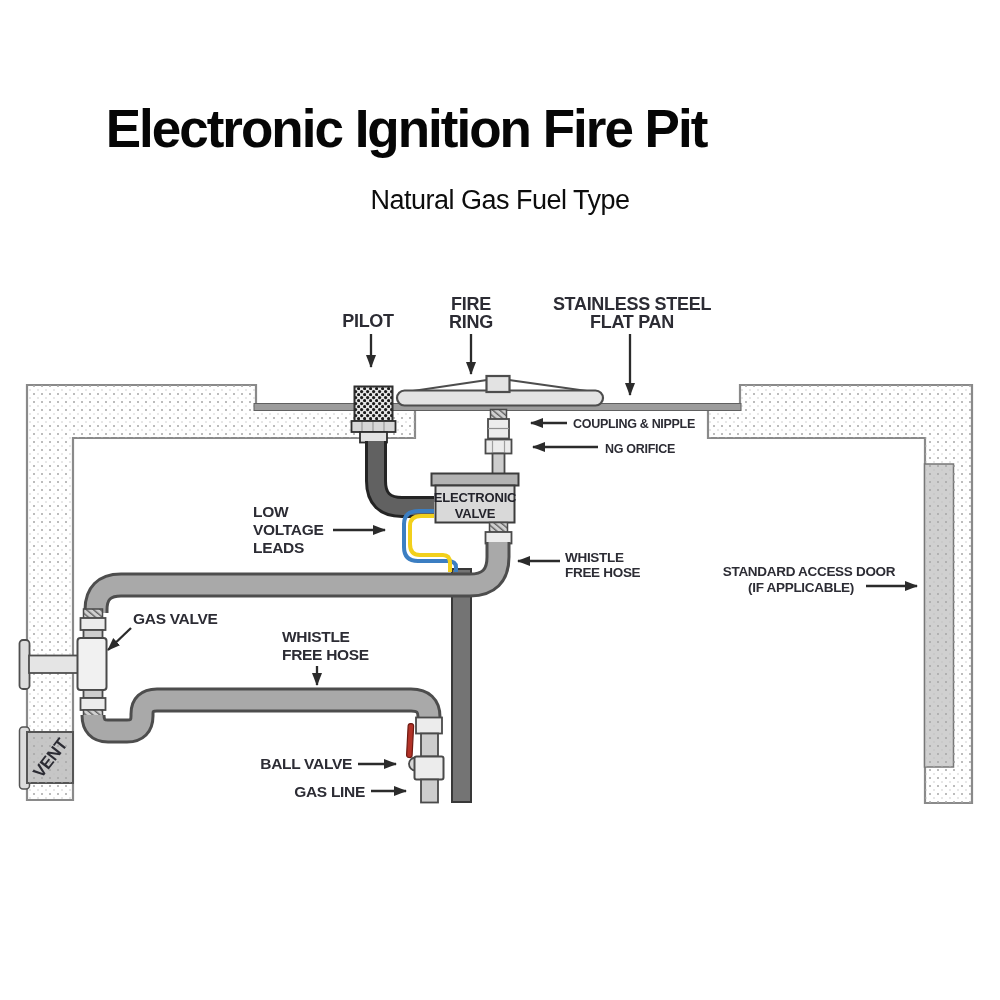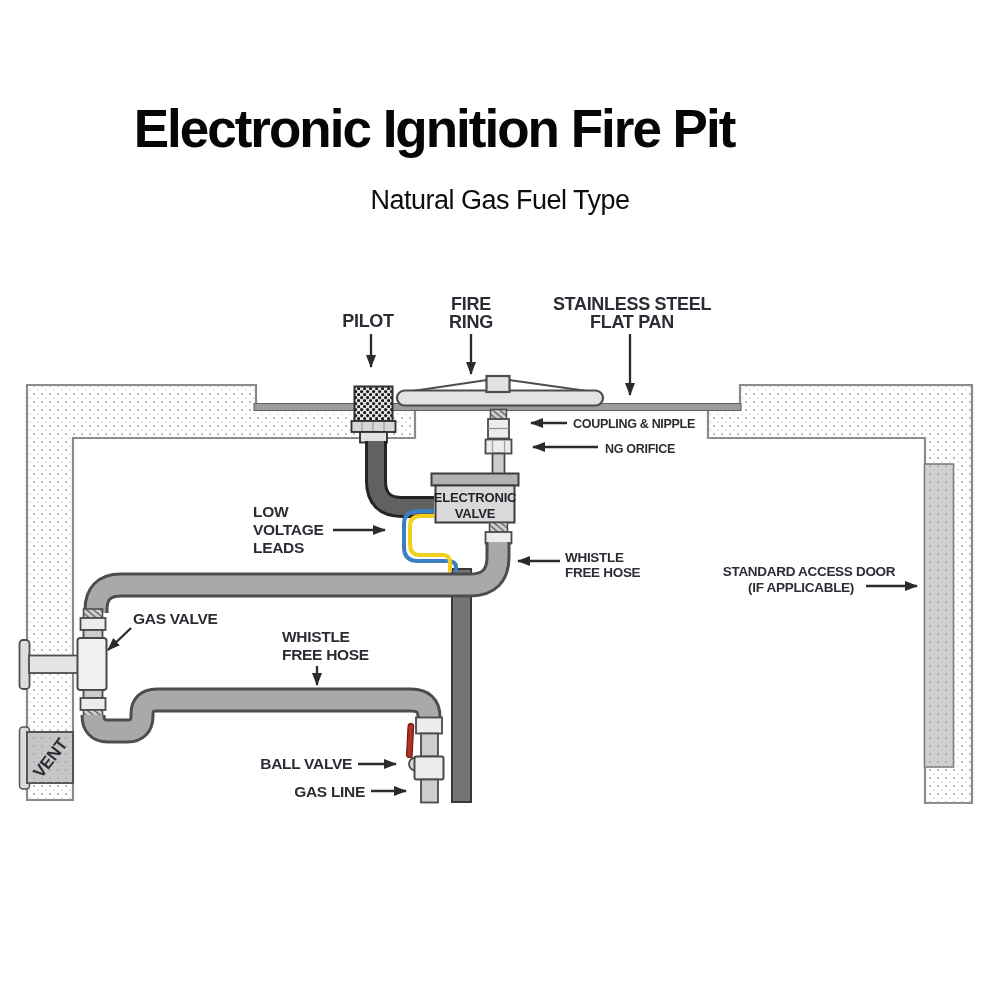--- a/index.html
+++ b/index.html
@@ -4,21 +4,21 @@
 <style>
   :root{
     --hose-gray:#a9a9a9; --hose-outline:#4d4d4d; --conduit-gray:#747474;
     --pilot-hose-dark:#616161; --wire-blue:#3b7ec2; --wire-yellow:#f2d01c;
     --valve-lever-red:#b23227; --label-text:#2c2c34; --arrow:#2b2b2b; --wall-outline:#8a8a8a;
   }
   html,body{margin:0;padding:0;background:#fff;}
   #stage{position:relative;width:1000px;height:1000px;background:#fff;overflow:hidden;
          font-family:"Liberation Sans",sans-serif;}
   .title{position:absolute;top:100px;left:0;width:812px;text-align:center;
-         font-size:53px;font-weight:bold;letter-spacing:-2px;color:#060606;line-height:1.1;padding-left:28px;}
+         font-size:53px;font-weight:bold;letter-spacing:-2px;color:#060606;line-height:1.1;}
   .subtitle{position:absolute;top:185px;left:0;width:1000px;text-align:center;
          font-size:27px;font-weight:400;letter-spacing:-0.5px;color:#0d0d0d;}
   svg{position:absolute;top:0;left:0;}
   .wall{fill:#ffffff;stroke:var(--wall-outline);stroke-width:2.2;}
   .dots{fill:url(#dots);stroke:none;}
   .hose-outer{fill:none;stroke:var(--hose-outline);stroke-width:25;}
   .hose-inner{fill:none;stroke:var(--hose-gray);stroke-width:19;}
   .phose-outer{fill:none;stroke:#242424;stroke-width:22;}
   .phose-inner{fill:none;stroke:var(--pilot-hose-dark);stroke-width:16;}
   .wire-b{fill:none;stroke:var(--wire-blue);stroke-width:4;}

